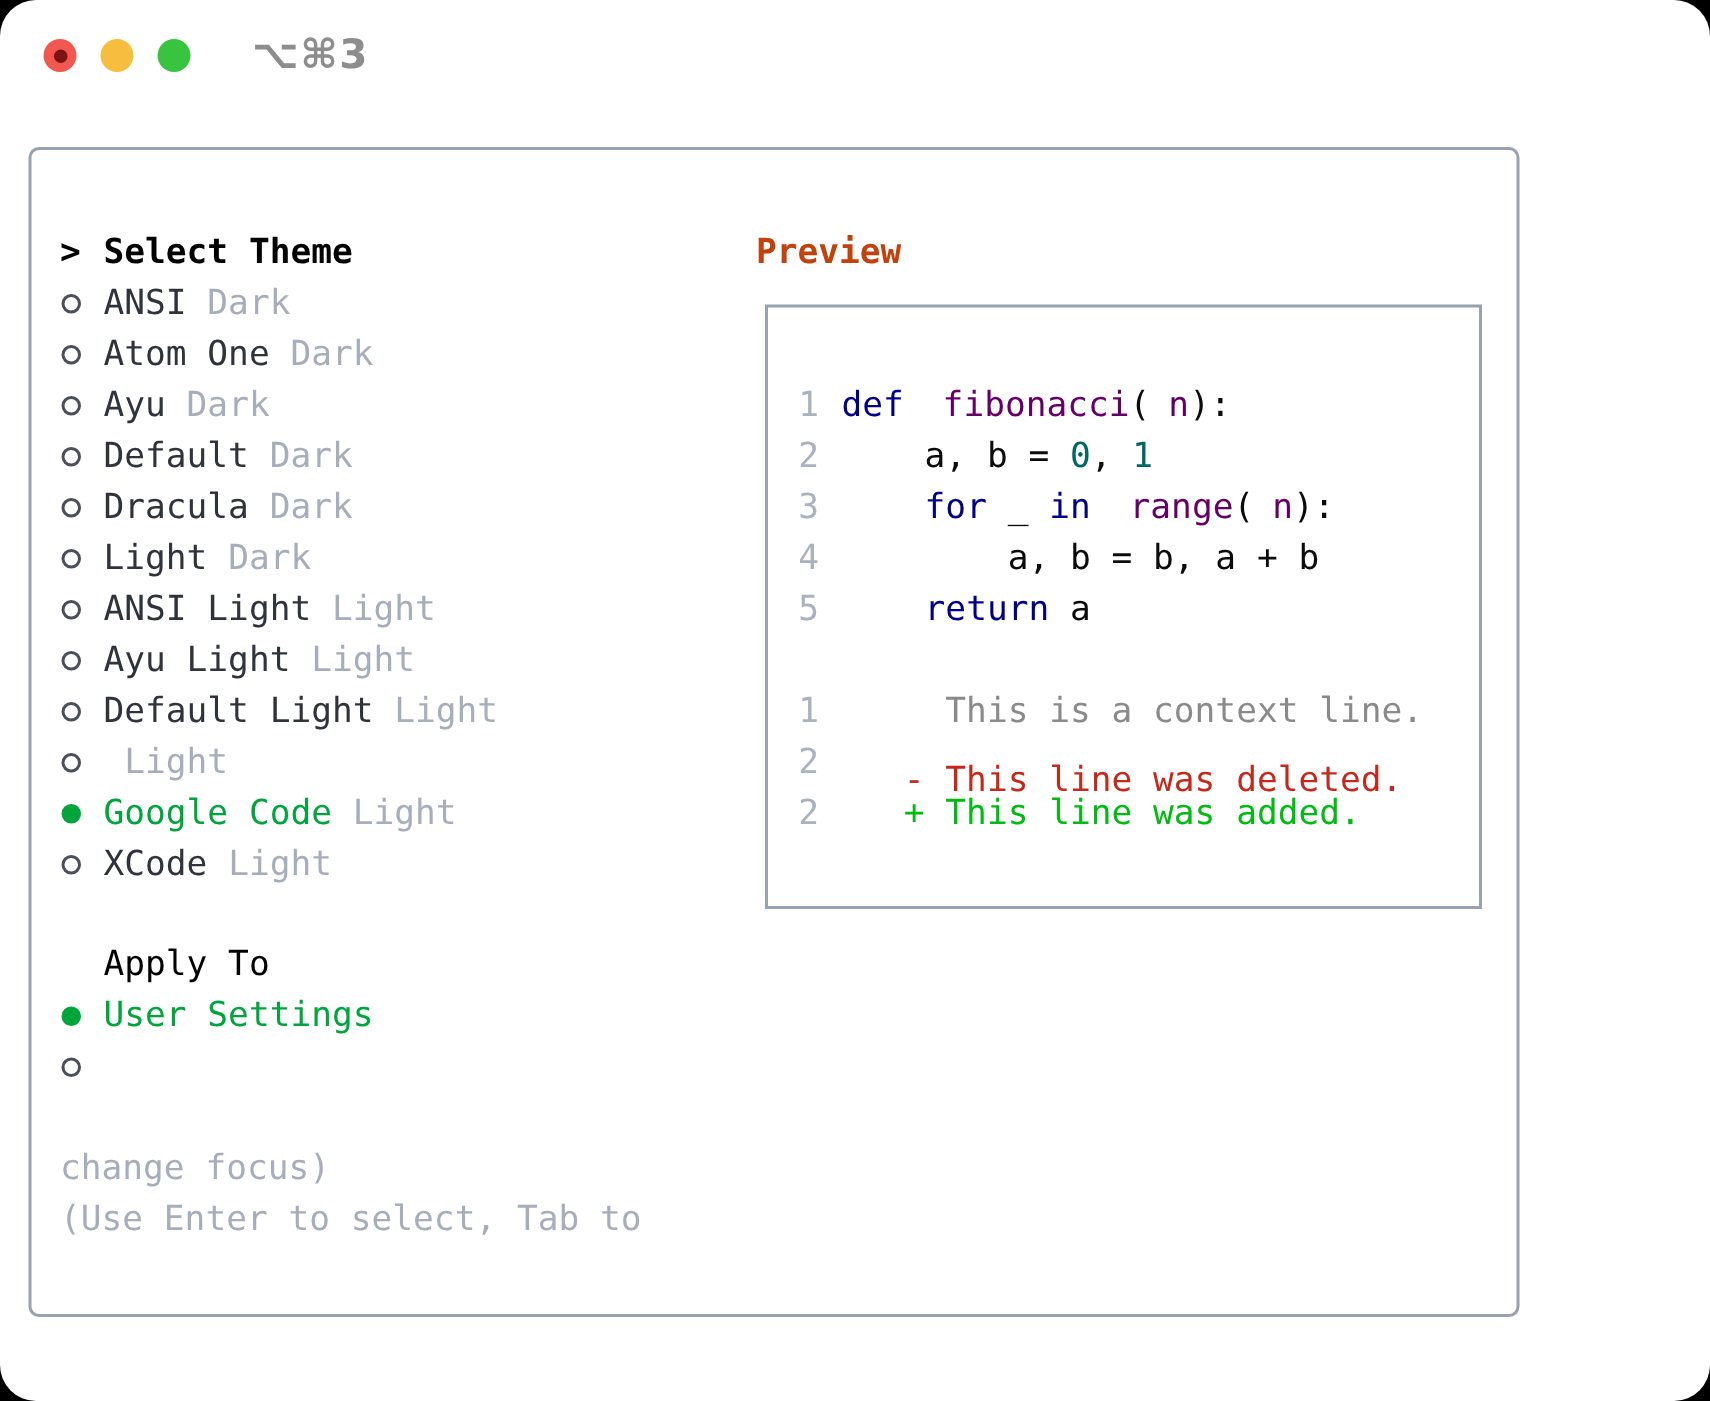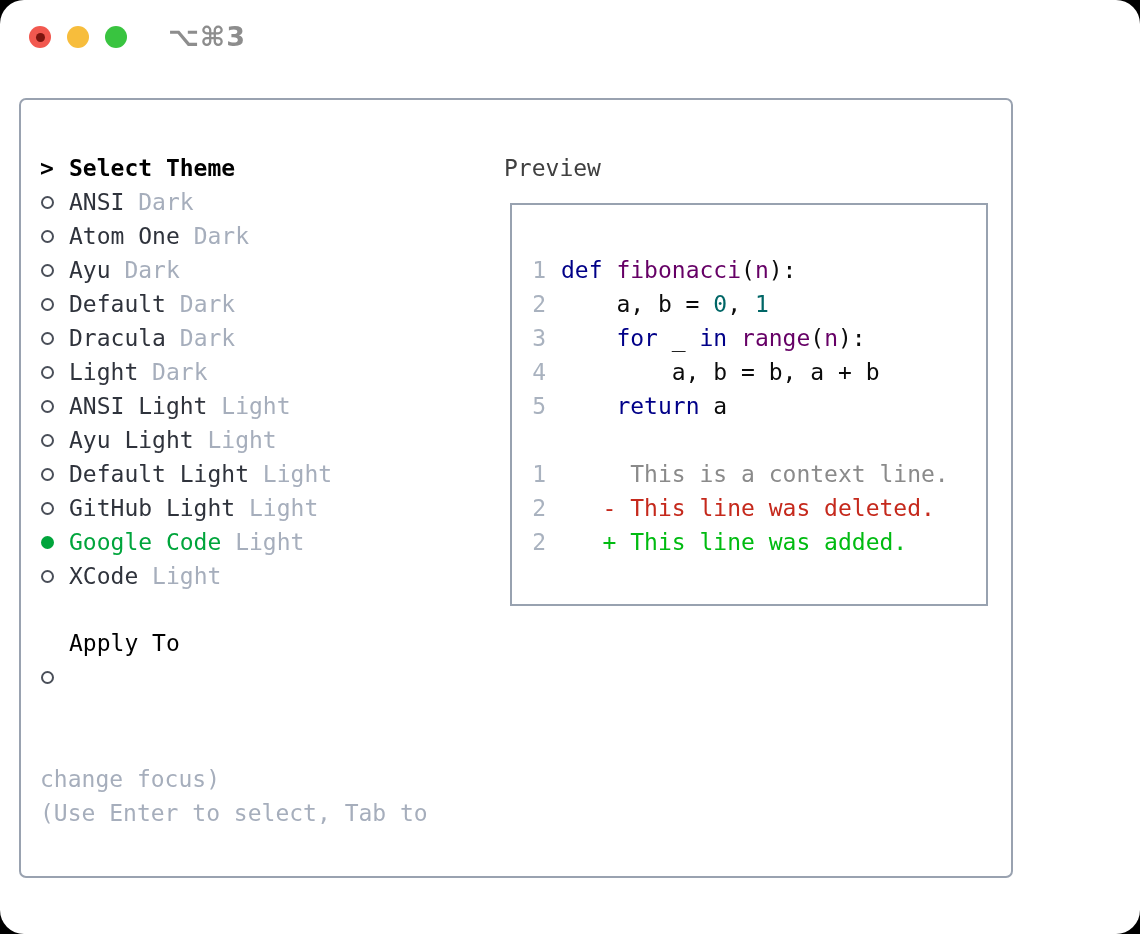--- a/index.html
+++ b/index.html
@@ -33,34 +33,34 @@
   .circle.sel{border-color:var(--green);background:var(--green);}
   .hdr{color:#000;font-weight:700;}
   .hdr-plain{color:#000;}
   .name{color:#2f333c;}
   .name.sel{color:var(--green);}
   .tag{color:var(--muted);margin-left:1ch;}
   .theme-list{position:absolute;left:19px;top:51px;}
   .apply-panel{position:absolute;left:19px;top:526px;text-align:right;}
   .hint{position:absolute;left:19px;top:662px;color:var(--muted);white-space:pre;}
   
-  .preview-header{position:absolute;left:483px;top:51px;font-weight:400;color:#404040;}
+  .preview-header{position:absolute;left:483px;top:51px;font-weight:700;color:#c2410c;}
   .preview-box{
     position:absolute;left:489px;top:103px;width:478px;height:403px;
     border:2px solid #98a2b0;box-sizing:border-box;padding-top:48px;overflow:hidden;
   }
   .cline{display:flex;height:34px;padding-left:18px;white-space:pre;font-size:23px;line-height:34px;}
   .ln{width:16px;flex:0 0 16px;text-align:right;color:#a9b2bf;margin-right:15px;}
   .blank-line{height:34px;}
   .tok-kw{color:var(--kw);text-align:center;}
-  .tok-ti{color:var(--ti);}
+  .tok-ti{color:var(--ti);margin-left:12px;}
   .tok-nu{color:var(--nu);}
   .tok-pl{color:#0b0b0b;}
   .diff-context{color:var(--ctx);}
-  .diff-deleted{color:var(--del);}
+  .diff-deleted{color:var(--del);margin-top:12px;}
   .diff-added{color:var(--add);}
 </style>
 </head>
 <body>
 
 <div class="window">
 
   <span class="light red">
     <span class="dot"></span>
   </span>
@@ -78,32 +78,33 @@
       <div id="theme-items">
           <div class="row"><span class="marker"><span class="circle"></span></span><span class="name">ANSI</span><span class="tag">Dark</span></div>
           <div class="row"><span class="marker"><span class="circle"></span></span><span class="name">Atom One</span><span class="tag">Dark</span></div>
           <div class="row"><span class="marker"><span class="circle"></span></span><span class="name">Ayu</span><span class="tag">Dark</span></div>
           <div class="row"><span class="marker"><span class="circle"></span></span><span class="name">Default</span><span class="tag">Dark</span></div>
           <div class="row"><span class="marker"><span class="circle"></span></span><span class="name">Dracula</span><span class="tag">Dark</span></div>
           <div class="row"><span class="marker"><span class="circle"></span></span><span class="name">Light</span><span class="tag">Dark</span></div>
           <div class="row"><span class="marker"><span class="circle"></span></span><span class="name">ANSI Light</span><span class="tag">Light</span></div>
           <div class="row"><span class="marker"><span class="circle"></span></span><span class="name">Ayu Light</span><span class="tag">Light</span></div>
           <div class="row"><span class="marker"><span class="circle"></span></span><span class="name">Default Light</span><span class="tag">Light</span></div>
-          <div class="row"><span class="marker"><span class="circle"></span></span><span class="name">GitHub Light</span><span class="tag">Light</span></div>
+          <div class="row"><span class="marker"><span class="circle"></span></span><span class="tag">Light</span></div>
           <div class="row"><span class="marker"><span class="circle sel"></span></span><span class="name sel">Google Code</span><span class="tag">Light</span></div>
           <div class="row"><span class="marker"><span class="circle"></span></span><span class="name">XCode</span><span class="tag">Light</span></div>
         </div>
     </div>
 
     <div class="apply-panel mono">
       <div class="row">
         <span class="marker"></span>
         <span class="hdr-plain">Apply To</span>
       </div>
       <div id="apply-items">
+          <div class="row"><span class="marker"><span class="circle sel"></span></span><span class="name sel">User Settings</span></div>
           <div class="row"><span class="marker"><span class="circle"></span></span></div>
         </div>
     </div>
 
     <div class="hint mono" id="hint"><div class="row">change focus)</div><div class="row">(Use Enter to select, Tab to</div></div>
 
     <div class="preview-header mono">Preview</div>
     <div class="preview-box" id="preview-box">
         <div class="cline"><span class="ln">1</span><span class="ccontent"><span class="tok-kw">def</span><span class="tok-pl"> </span><span class="tok-ti">fibonacci</span><span class="tok-pl">(</span><span class="tok-ti">n</span><span class="tok-pl">):</span></span></div>
         <div class="cline"><span class="ln">2</span><span class="ccontent"><span class="tok-pl">    a, b = </span><span class="tok-nu">0</span><span class="tok-pl">, </span><span class="tok-nu">1</span></span></div>

